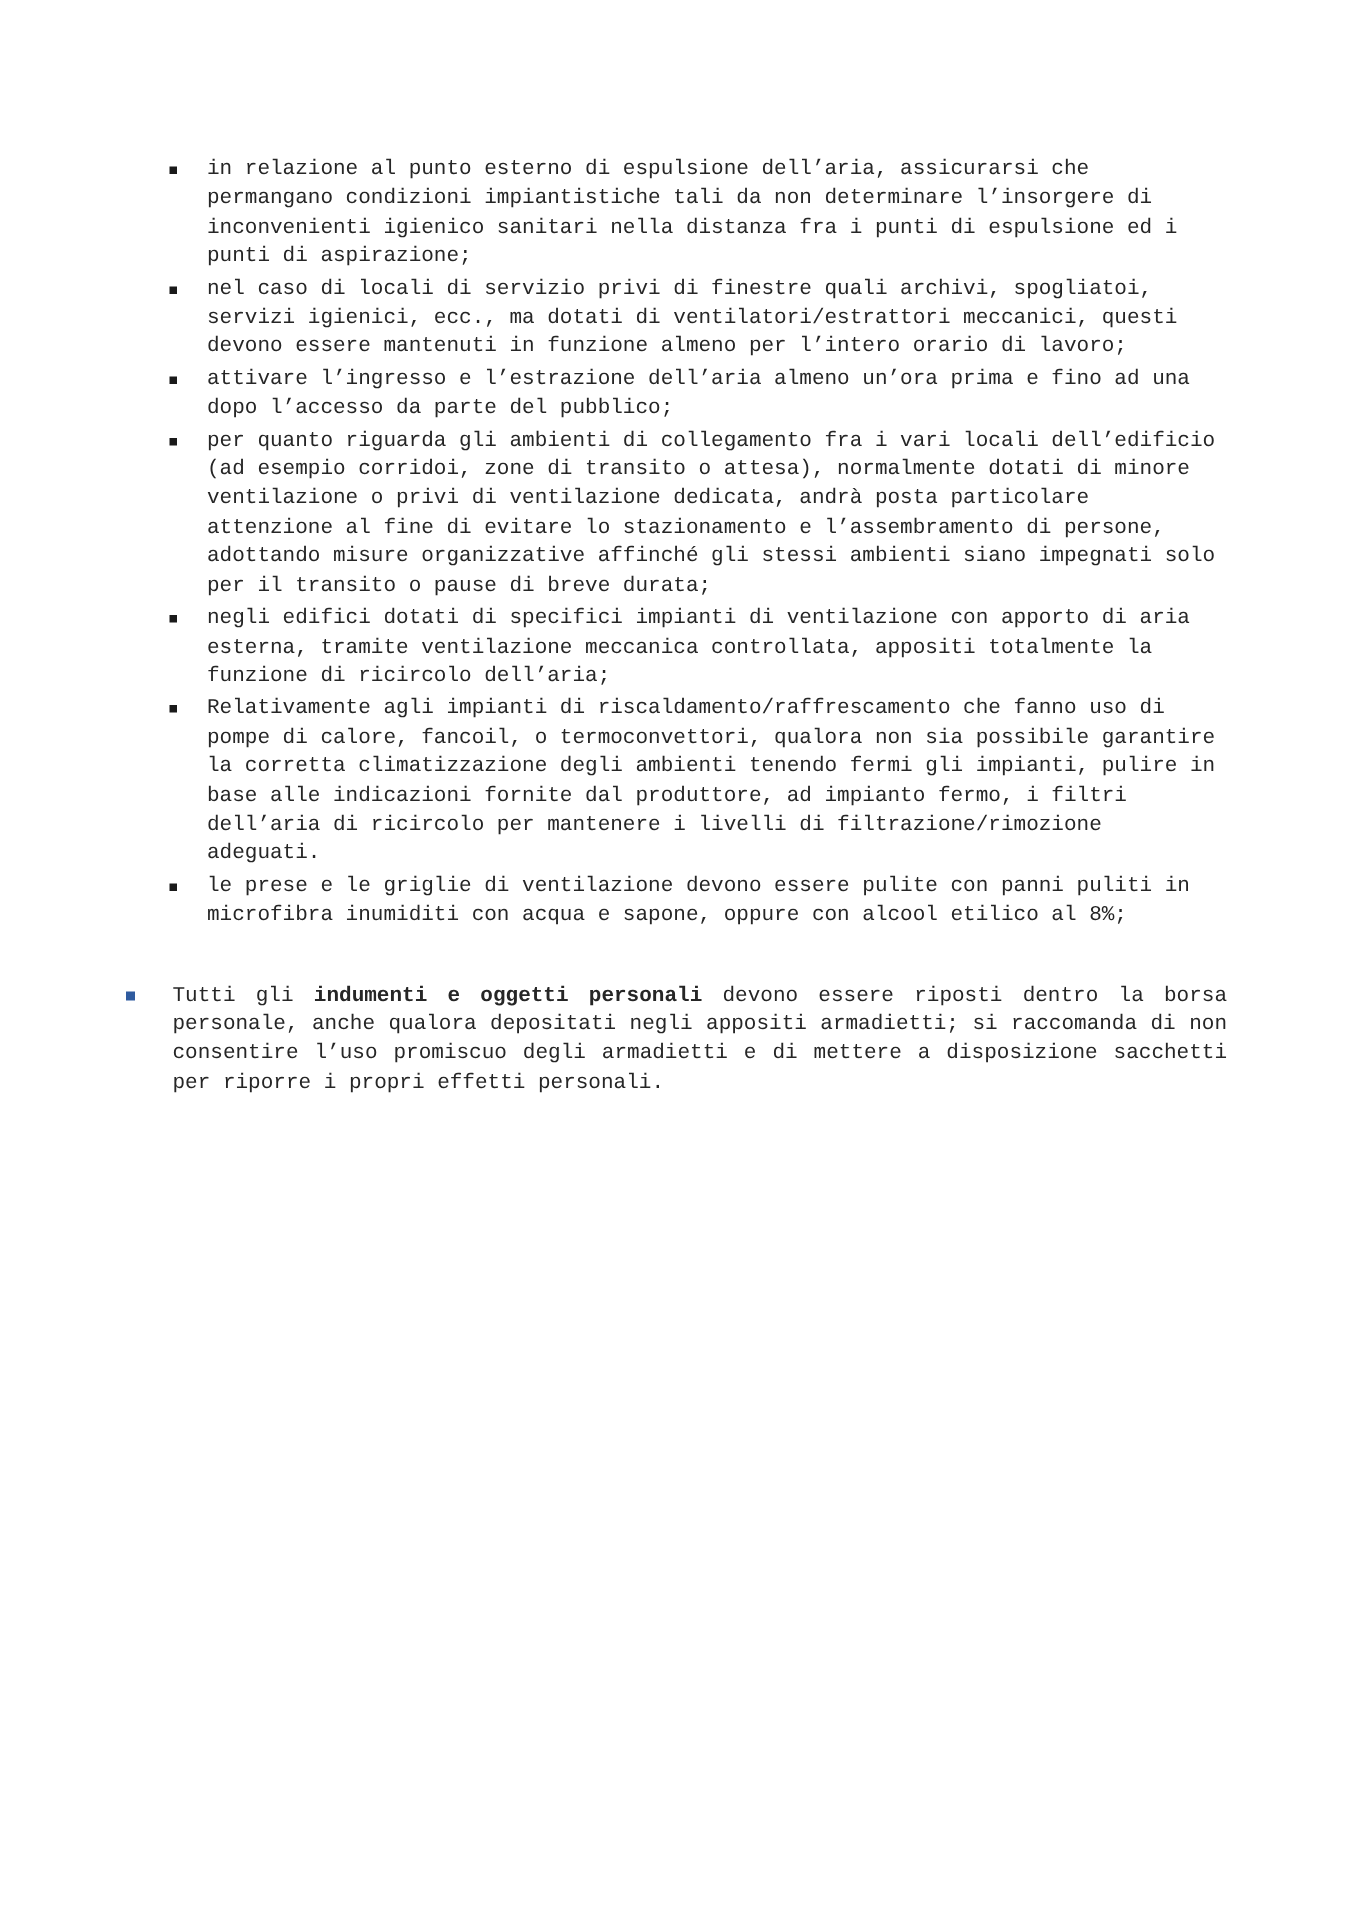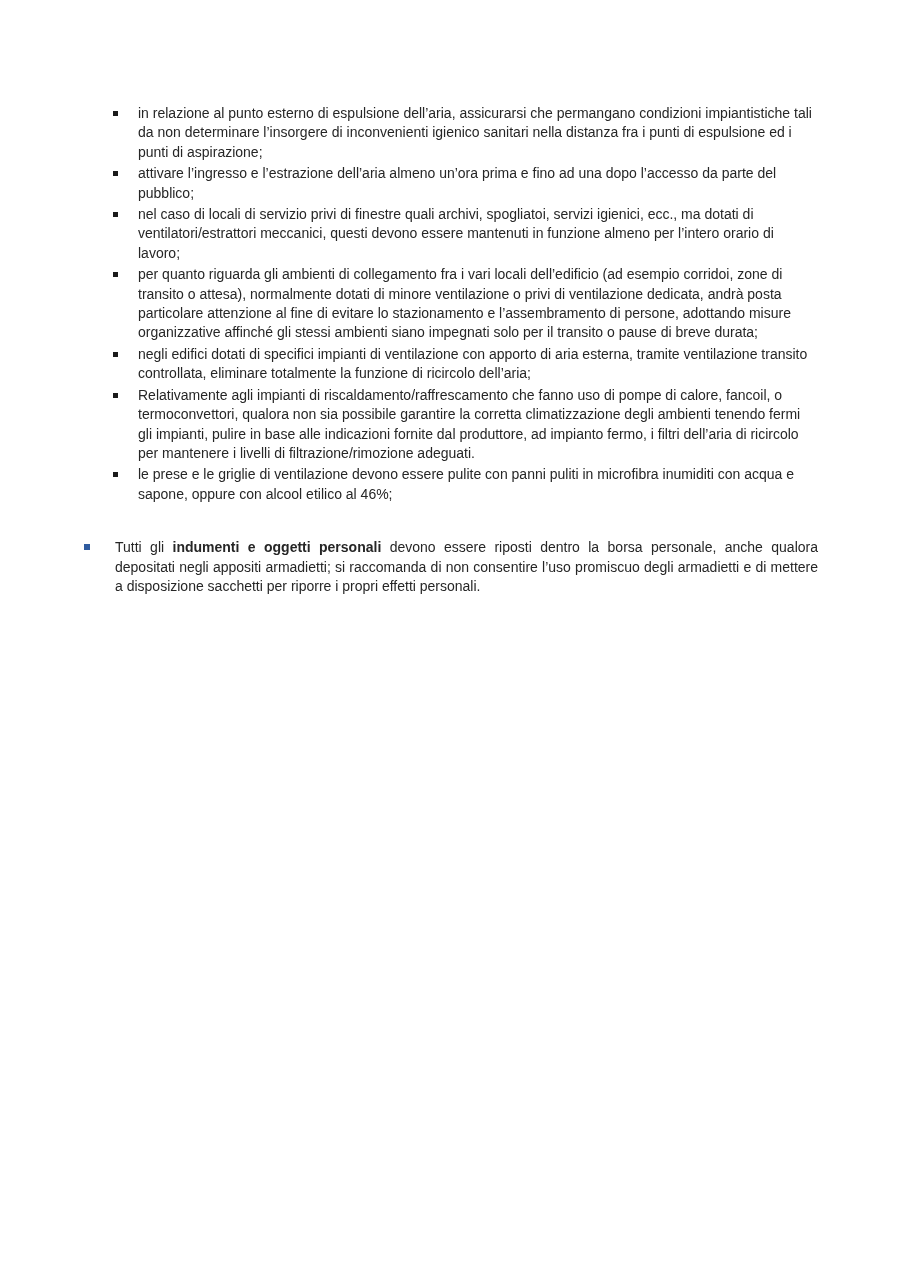--- a/index.html
+++ b/index.html
@@ -5,21 +5,21 @@
   html, body {
     margin: 0;
     padding: 0;
     background: #ffffff;
   }
   .page {
     position: relative;
     width: 906px;
     height: 1064px;
     background: var(--page-bg, #ffffff);
-    font-family: Liberation Sans, sans-serif;
+    font-family: Liberation Mono, monospace;
     color: var(--text-color, #262626);
     overflow: hidden;
   }
   .content {
     position: absolute;
     top: 104px;
     left: 0;
     right: 88px;
   }
   .li {
@@ -70,46 +70,46 @@
 <div class="page">
   <div class="content">
 
     <div class="li sub">
       <span class="marker"></span>
       <div>in relazione al punto esterno di espulsione dell’aria, assicurarsi che permangano condizioni impiantistiche tali da non determinare l’insorgere di inconvenienti igienico sanitari nella distanza fra i punti di espulsione ed i punti di aspirazione;</div>
     </div>
 
     <div class="li sub">
       <span class="marker"></span>
-      <div>attivare l’ingresso e l’estrazione dell’aria almeno un’ora prima e fino ad una dopo l’accesso da parte del pubblico;</div>
+      <div>nel caso di locali di servizio privi di finestre quali archivi, spogliatoi, servizi igienici, ecc., ma dotati di ventilatori/estrattori meccanici, questi devono essere mantenuti in funzione almeno per l’intero orario di lavoro;</div>
     </div>
 
     <div class="li sub">
       <span class="marker"></span>
-      <div>nel caso di locali di servizio privi di finestre quali archivi, spogliatoi, servizi igienici, ecc., ma dotati di ventilatori/estrattori meccanici, questi devono essere mantenuti in funzione almeno per l’intero orario di lavoro;</div>
+      <div>attivare l’ingresso e l’estrazione dell’aria almeno un’ora prima e fino ad una dopo l’accesso da parte del pubblico;</div>
     </div>
 
     <div class="li sub">
       <span class="marker"></span>
       <div>per quanto riguarda gli ambienti di collegamento fra i vari locali dell’edificio (ad esempio corridoi, zone di transito o attesa), normalmente dotati di minore ventilazione o privi di ventilazione dedicata, andrà posta particolare attenzione al fine di evitare lo stazionamento e l’assembramento di persone, adottando misure organizzative affinché gli stessi ambienti siano impegnati solo per il transito o pause di breve durata;</div>
     </div>
 
     <div class="li sub">
       <span class="marker"></span>
-      <div>negli edifici dotati di specifici impianti di ventilazione con apporto di aria esterna, tramite ventilazione transito controllata, eliminare totalmente la funzione di ricircolo dell’aria;</div>
+      <div>negli edifici dotati di specifici impianti di ventilazione con apporto di aria esterna, tramite ventilazione meccanica controllata, appositi totalmente la funzione di ricircolo dell’aria;</div>
     </div>
 
     <div class="li sub">
       <span class="marker"></span>
       <div>Relativamente agli impianti di riscaldamento/raffrescamento che fanno uso di pompe di calore, fancoil, o termoconvettori, qualora non sia possibile garantire la corretta climatizzazione degli ambienti tenendo fermi gli impianti, pulire in base alle indicazioni fornite dal produttore, ad impianto fermo, i filtri dell’aria di ricircolo per mantenere i livelli di filtrazione/rimozione adeguati.</div>
     </div>
 
     <div class="li sub">
       <span class="marker"></span>
-      <div>le prese e le griglie di ventilazione devono essere pulite con panni puliti in microfibra inumiditi con acqua e sapone, oppure con alcool etilico al 46%;</div>
+      <div>le prese e le griglie di ventilazione devono essere pulite con panni puliti in microfibra inumiditi con acqua e sapone, oppure con alcool etilico al 8%;</div>
     </div>
 
 
     <div class="li main">
       <span class="marker"></span>
       <div><span>Tutti gli </span><b>indumenti e oggetti personali</b><span> devono essere riposti dentro la borsa personale, anche qualora depositati negli appositi armadietti; si raccomanda di non consentire l’uso promiscuo degli armadietti e di mettere a disposizione sacchetti per riporre i propri effetti personali.</span></div>
     </div>
 
   </div>
 

